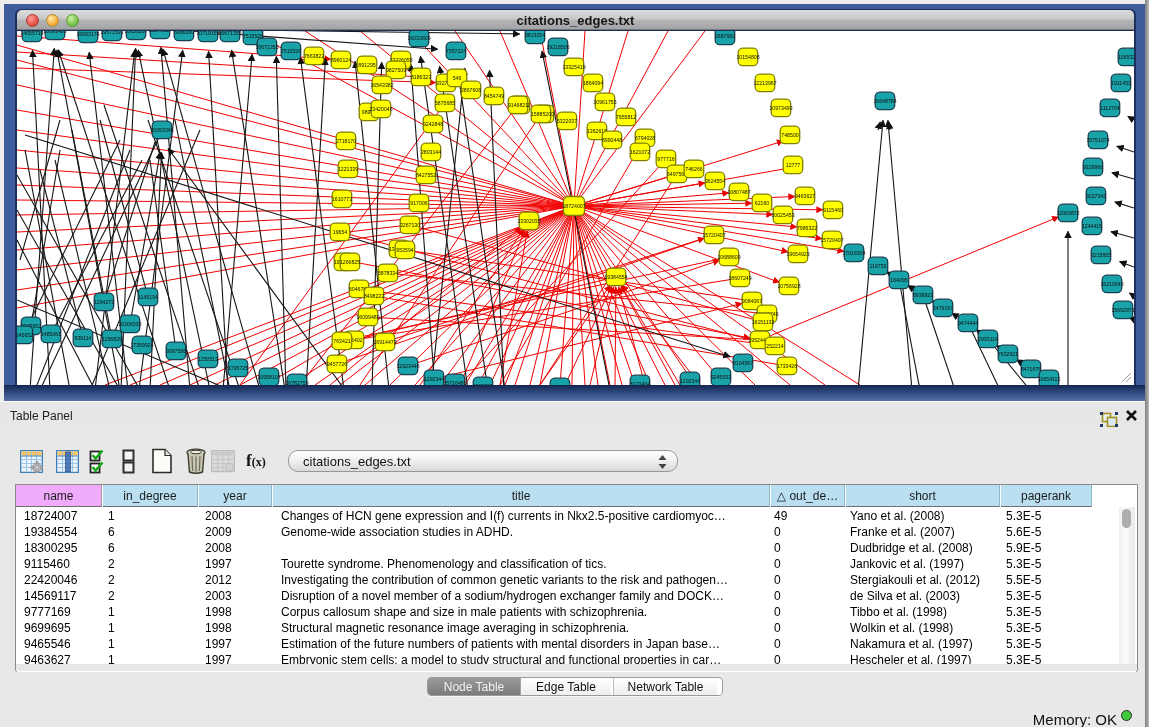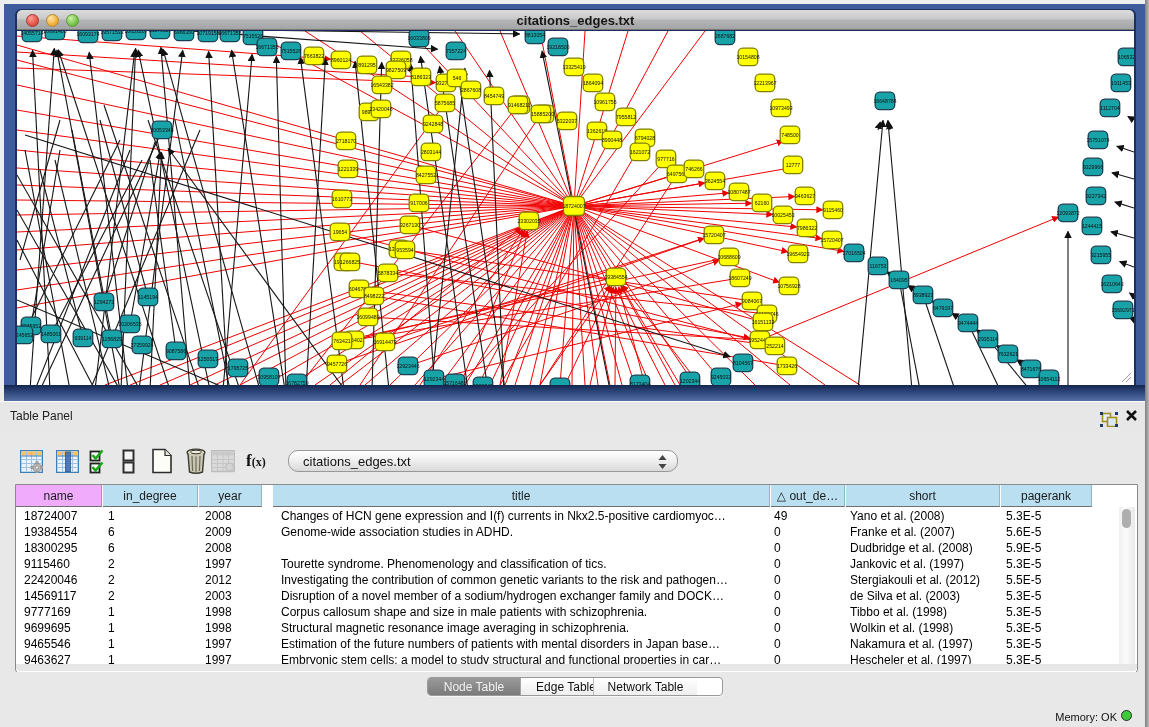--- a/index.html
+++ b/index.html
@@ -918,21 +918,21 @@
   <svg style="position:absolute;right:10px;top:4px" width="9" height="14" viewBox="0 0 9 14">
     <path d="M4.5 0L8.5 5H0.5z" fill="#444"></path>
       <path d="M4.5 14L8.5 9H0.5z" fill="#444"></path>
   </svg>
 </div>
 
 <div class="abs tablewrap"></div>
 <div class="abs" style="left:16px;top:485px;width:1121px;height:22px;background:#fff"></div>
 <div class="abs th" style="left:16px;width:86px;background:#f0abfc;border-right:1px solid #9a9a9a">name</div>
 <div class="abs th" style="left:103px;width:95px">in_degree</div>
-<div class="abs th" style="left:199px;width:63px">year</div>
+<div class="abs th" style="left:199px;width:73px">year</div>
 <div class="abs th" style="left:273px;width:497px">title</div>
 <div class="abs th" style="left:771px;width:74px">△ out_de…</div>
 <div class="abs th" style="left:846px;width:154px">short</div>
 <div class="abs th" style="left:1001px;width:91px">pagerank</div>
 <div class="tr" style="top:508px">
     <span style="left:24px">18724007</span>
     <span style="left:108px">1</span>
     <span style="left:205px">2008</span>
     <span style="left:281px">Changes of HCN gene expression and I(f) currents in Nkx2.5-positive cardiomyoc…</span>
     <span style="left:774px">49</span>
@@ -1020,21 +1020,21 @@
     <span style="left:1006px">5.3E-5</span>
   </div>
 <div class="abs" style="left:16px;top:664px;width:1121px;height:7px;background:#e7e7e7;border-radius:0 0 4px 4px"></div>
 <div class="abs" style="left:1119px;top:507px;width:16px;height:157px;background:linear-gradient(90deg,#efefef,#fbfbfb 40%,#e9e9e9)"></div>
 <div class="abs" style="left:1122px;top:509px;width:9px;height:19px;background:#aeaeae;border-radius:5px"></div>
 
 <div class="abs tabsrow">
   <div class="seg">
     <div style="left:0;width:92px;background:linear-gradient(#9a9a9a,#777);color:#f2f2f2">Node Table</div>
     <div style="left:92px;width:91px;background:linear-gradient(#ffffff,#ececec);color:#111;border-left:1px solid #a5a5a5">Edge Table</div>
-    <div style="left:165px;width:104px;background:linear-gradient(#ffffff,#ececec);color:#111;border-left:1px solid #bbb">Network Table</div>
+    <div style="left:185px;width:104px;background:linear-gradient(#ffffff,#ececec);color:#111;border-left:1px solid #bbb">Network Table</div>
   </div>
 </div>
 
 <div class="abs status">
-  <div style="position:absolute;right:32px;top:8px;font-size:11px;color:#111">Memory: OK</div>
+  <div style="position:absolute;right:32px;top:8px;font-size:15px;color:#111">Memory: OK</div>
   <div style="position:absolute;left:1121px;top:7px;width:11px;height:11px;border-radius:50%;background:#3fca3c;border:1.3px solid #2b2b2b"></div>
 </div>
 <div class="abs redge"></div>
 
 </body></html>

